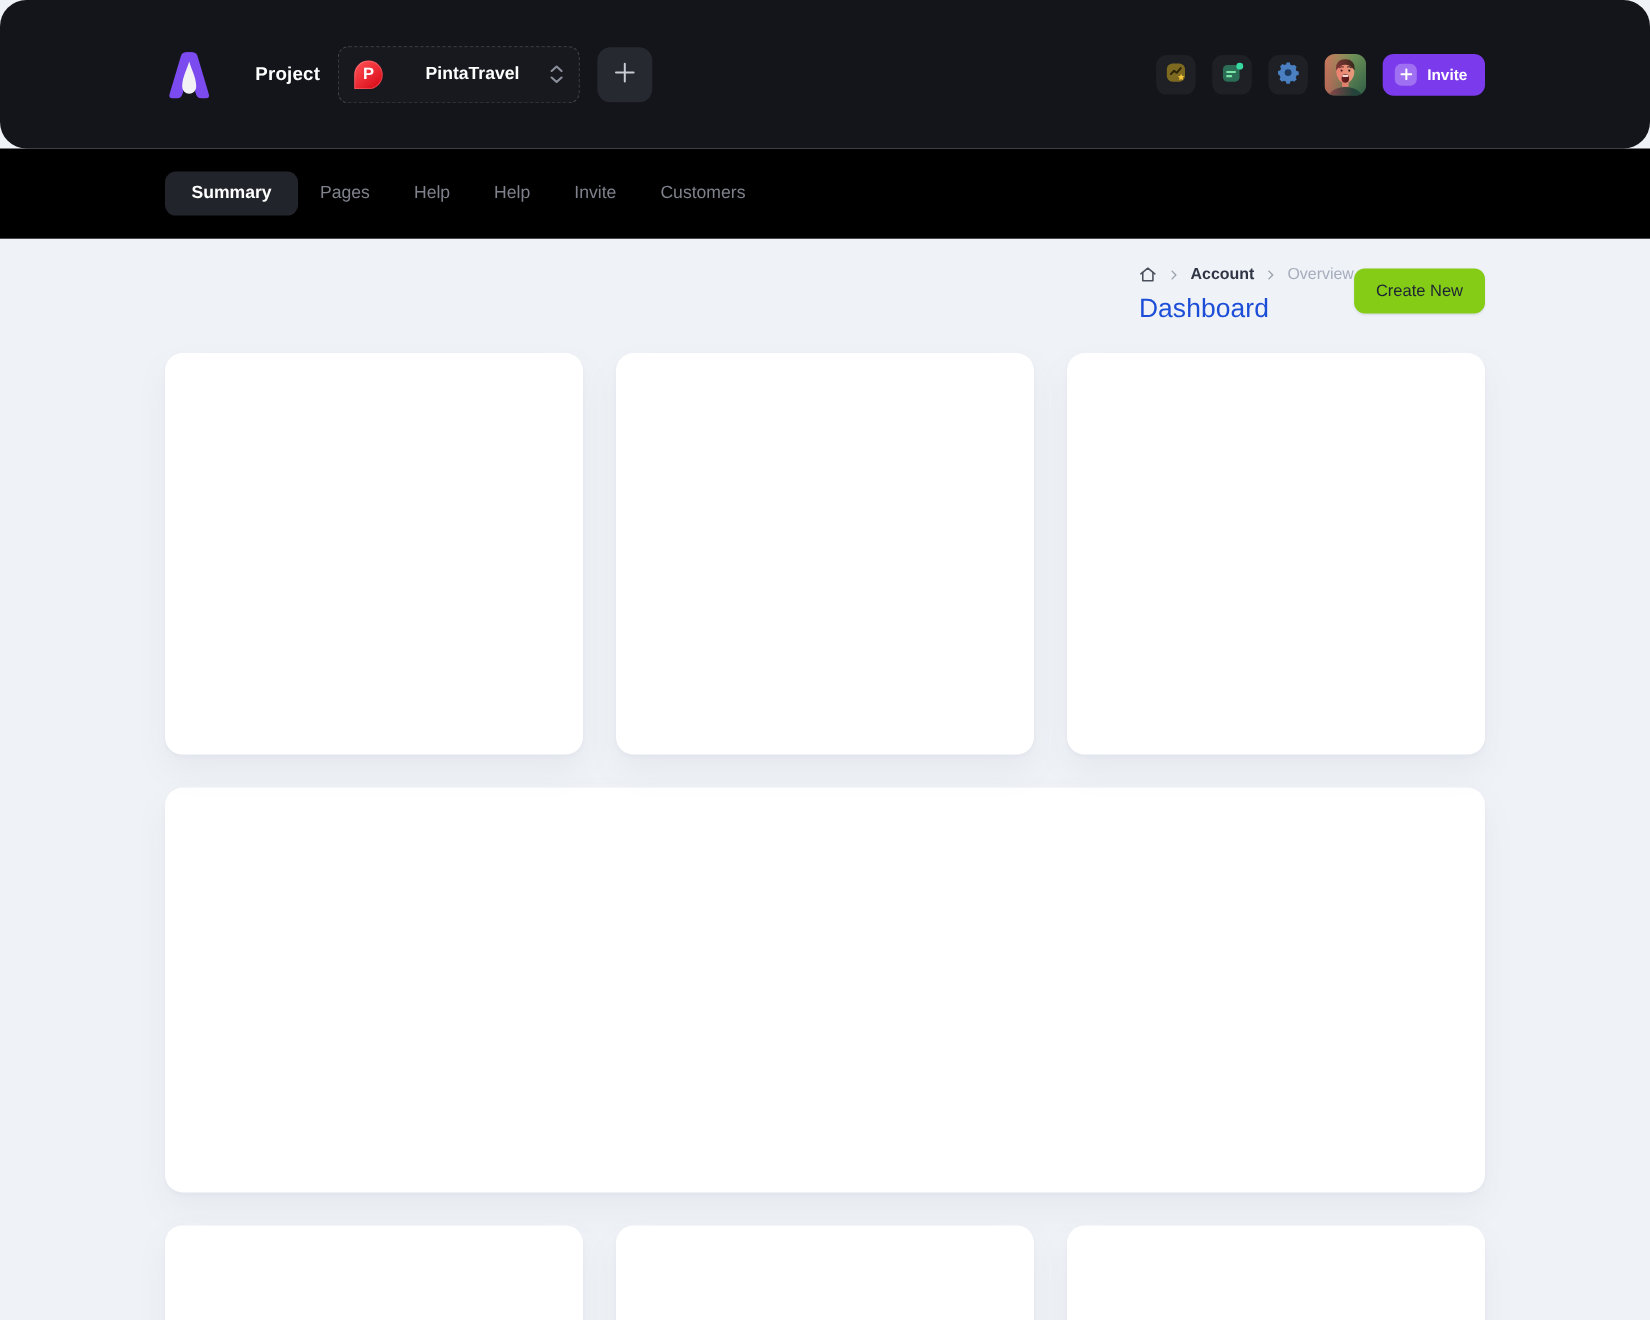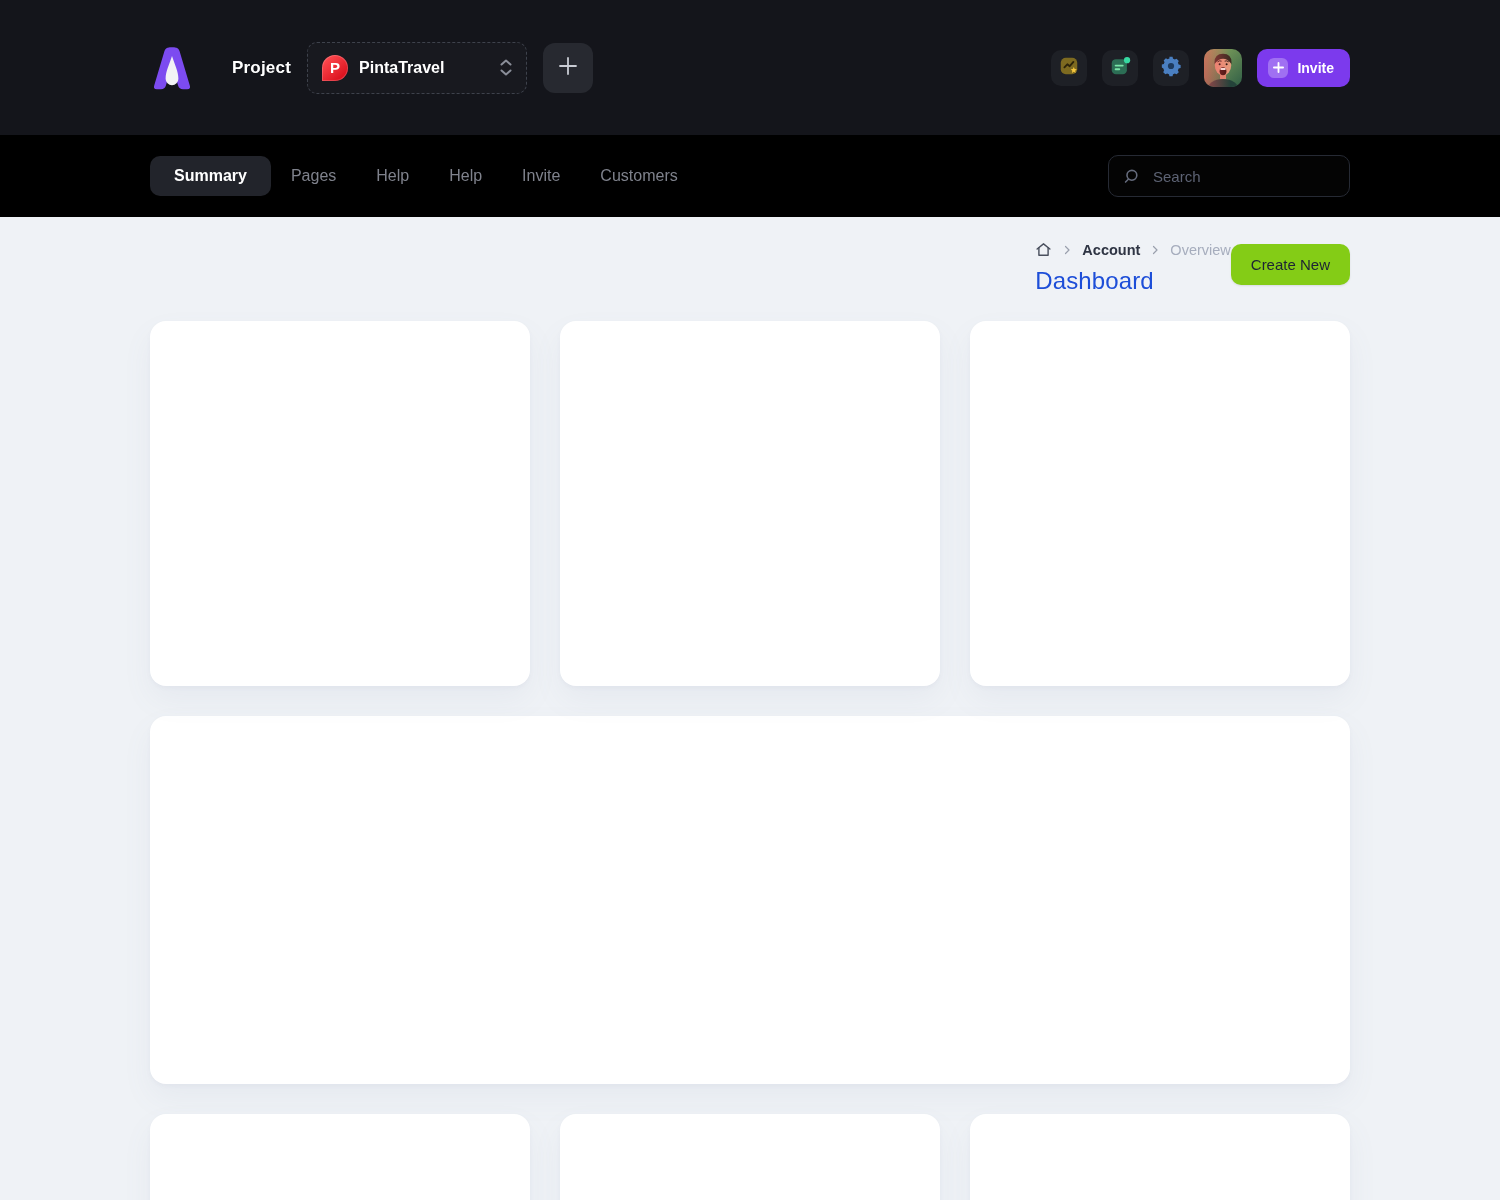--- a/index.html
+++ b/index.html
@@ -8,38 +8,39 @@
     width:1500px; height:1200px; overflow:hidden;
     background:#eff2f6;
     font-family:"Liberation Sans", sans-serif;
   }
 
   
   .header {
     height:135px; background:#14151b;
     display:flex; align-items:center;
     padding:0 150px 0 148px;
+    border-radius:24px;
   }
   .logo { width:48px; height:48px; flex:0 0 auto; cursor:pointer; }
   .project-label { margin-left:36px; font-size:17px; font-weight:700; color:#ffffff; letter-spacing:.2px; }
   .project-select {
     margin-left:16px; width:220px; height:52px;
     border:1.5px dashed #3e424c; border-radius:10px;
     display:flex; align-items:center; padding:0 14px;
     background:rgba(255,255,255,0.02); cursor:pointer;
   }
   .p-logo {
     width:26px; height:26px; flex:0 0 auto;
     border-radius:50% 50% 50% 0;
     background:linear-gradient(140deg,#ff4d52 10%,#dd1420 80%);
     display:flex; align-items:center; justify-content:center;
     color:#fff; font-weight:800; font-size:15px; line-height:1;
     box-shadow:inset 0 0 0 1px rgba(255,255,255,0.18);
   }
-  .project-name { margin-left:11px; color:#fff; font-size:16px; font-weight:700; flex:1; }
+  .project-name { margin-left:11px; color:#fff; font-size:16px; font-weight:700; flex:1;text-align:center; }
   .select-chevrons { display:flex; flex-direction:column; gap:3px; align-items:center; }
   .add-btn {
     margin-left:16px; width:50px; height:50px; border-radius:12px;
     background:#272930; border:none; display:flex; align-items:center; justify-content:center;
     cursor:pointer;
   }
   .header-right { margin-left:auto; display:flex; align-items:center; gap:15px; }
   .icon-btn {
     width:36px; height:36px; border-radius:10px; background:#1e2026; border:none;
     display:flex; align-items:center; justify-content:center; cursor:pointer;
@@ -212,29 +213,20 @@
 
 <div class="nav">
   <div class="tabs">
     <span class="tab active">Summary</span>
     <span class="tab">Pages</span>
     <span class="tab">Help</span>
     <span class="tab">Help</span>
     <span class="tab">Invite</span>
     <span class="tab">Customers</span>
   </div>
-  <div class="search">
-    <span style="display:flex;">
-      <svg width="19" height="19" viewBox="0 0 24 24" fill="none" stroke="#656b7c" stroke-width="2" stroke-linecap="round">
-        <circle cx="12.5" cy="10.5" r="6.2"></circle>
-          <path d="M8 15.5 4.5 19"></path>
-      </svg>
-    </span>
-    <input type="text" placeholder="Search" style="">
-  </div>
 </div>
 
 <div class="main">
 
   <div class="page-head">
     <div>
       <div class="breadcrumb">
         <span class="crumb-home">
           <svg width="17" height="17" viewBox="0 0 24 24" fill="none" stroke="#4a505e" stroke-width="2" stroke-linecap="round" stroke-linejoin="round">
             <path d="M3 11.2 12 4l9 7.2"></path>

